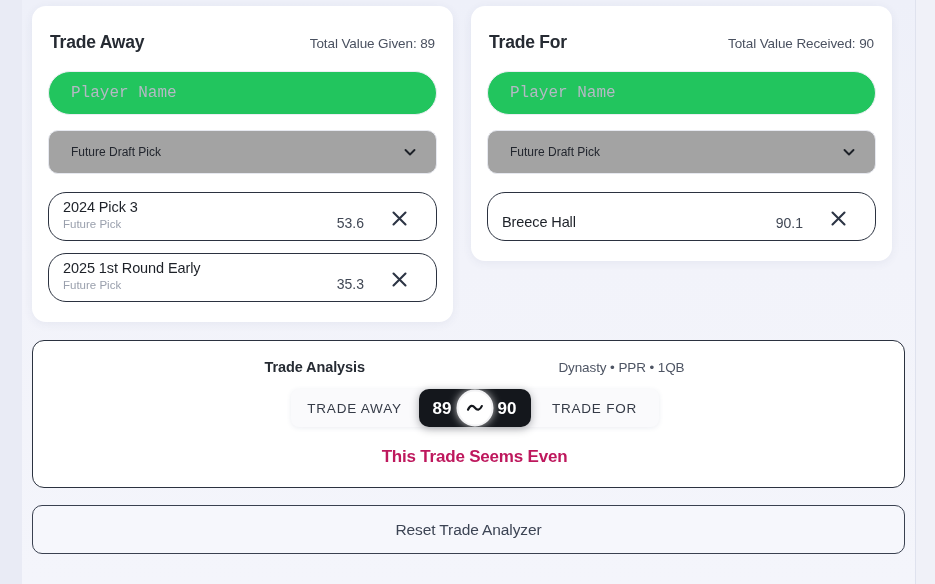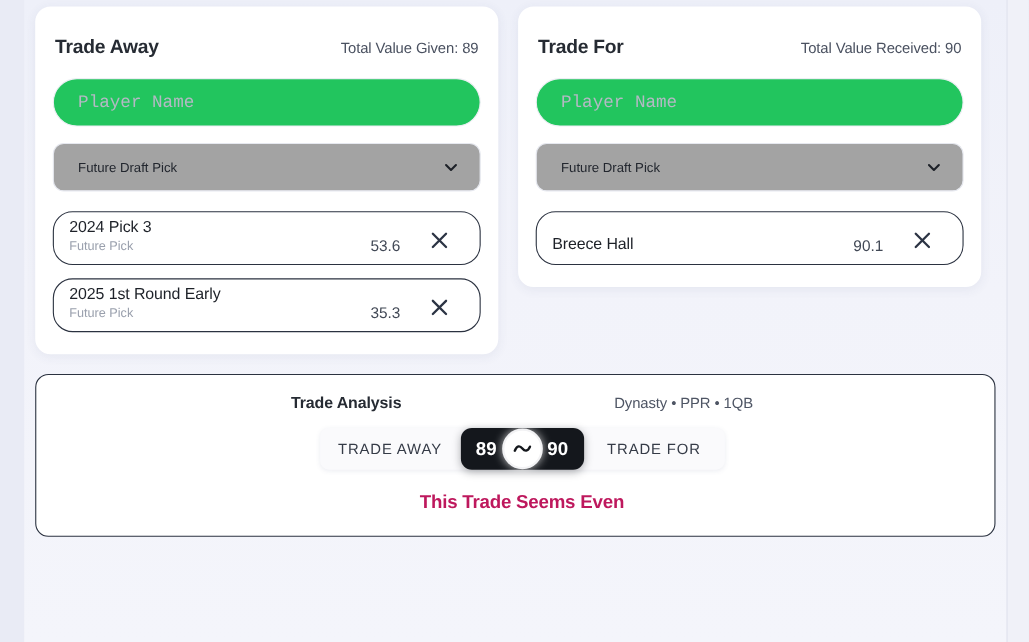--- a/index.html
+++ b/index.html
@@ -410,15 +410,16 @@
             </div>
 
             <div class="meter-side right">TRADE FOR</div>
           </div>
         </div>
 
         <div class="verdict">This Trade Seems Even</div>
       </div>
     </div>
 
+    <button class="reset-btn">Reset Trade Analyzer</button>
 
   </div>
 </div>
 
 </body></html>

